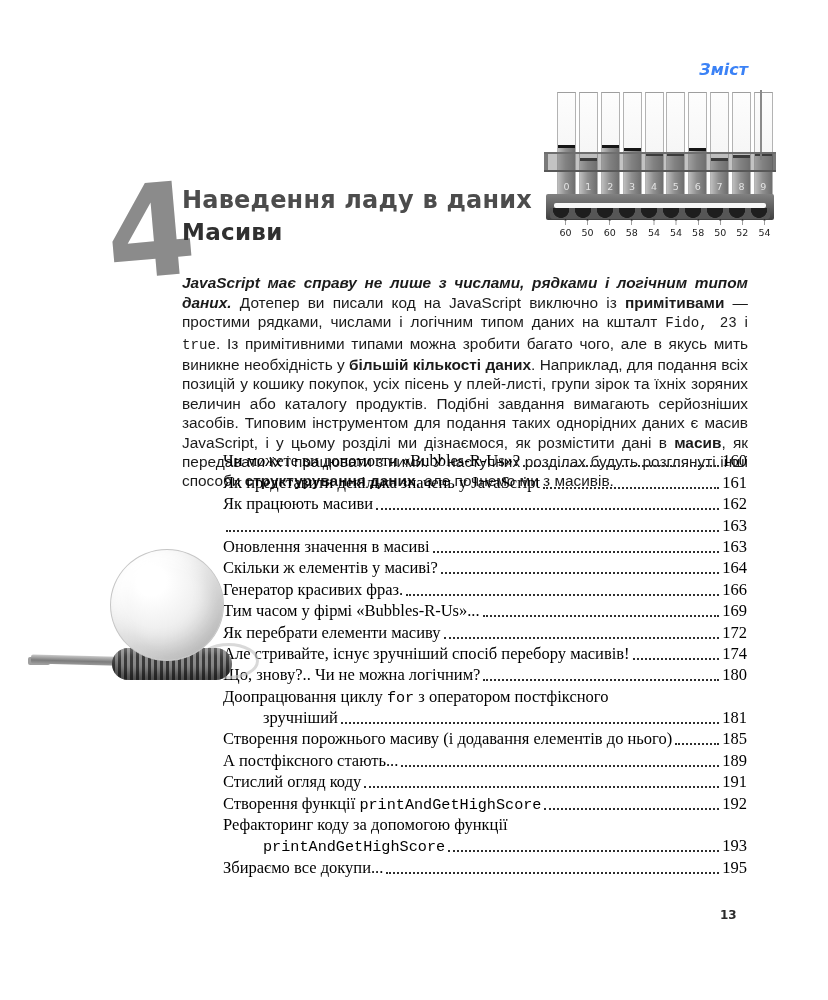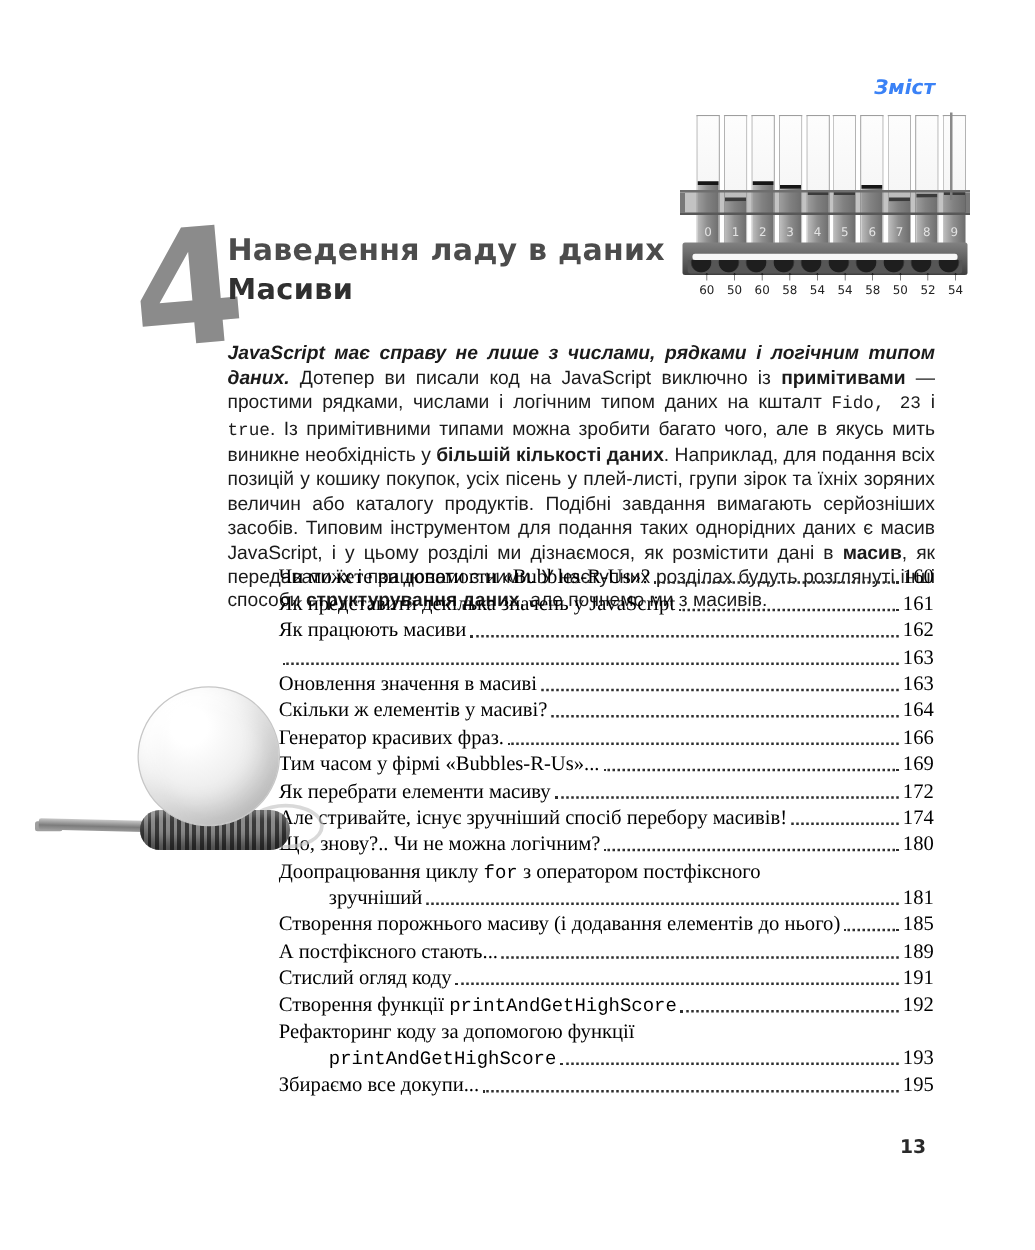--- a/index.html
+++ b/index.html
@@ -72,21 +72,21 @@
      background:repeating-linear-gradient(90deg,#3a3a3a 0 3px,#8a8a8a 3px 6px);
      box-shadow:inset 0 -8px 10px rgba(0,0,0,.45), inset 0 4px 6px rgba(255,255,255,.25);}
   .bubble{position:absolute;left:82px;top:6px;width:112px;height:110px;border-radius:50%;
      border:1px solid #c6c6c6;
      background:radial-gradient(circle at 36% 28%, rgba(255,255,255,.98) 0 14%, #f2f2f2 40%, #e2e2e2 68%, #c4c4c4 100%);
      box-shadow:inset -10px -12px 20px rgba(0,0,0,.14), inset 8px 10px 16px rgba(255,255,255,.9);}
   .bubble-hl{position:absolute;left:108px;top:22px;width:26px;height:18px;border-radius:50%;
      background:radial-gradient(circle,#ffffff 0 45%,rgba(255,255,255,0) 75%);}
 
   .page-num{position:absolute;left:720px;top:908px;font-family:"DejaVu Sans",sans-serif;
-     font-weight:bold;font-size:15px;color:#2a2a2a;}
+     font-weight:bold;font-size:12px;color:#2a2a2a;}
 </style>
 </head>
 <body>
 
 <div id="page">
 
   <div class="corner-label">Зміст</div>
 
   <div class="tubes-fig">
     <div class="tubes-row">

